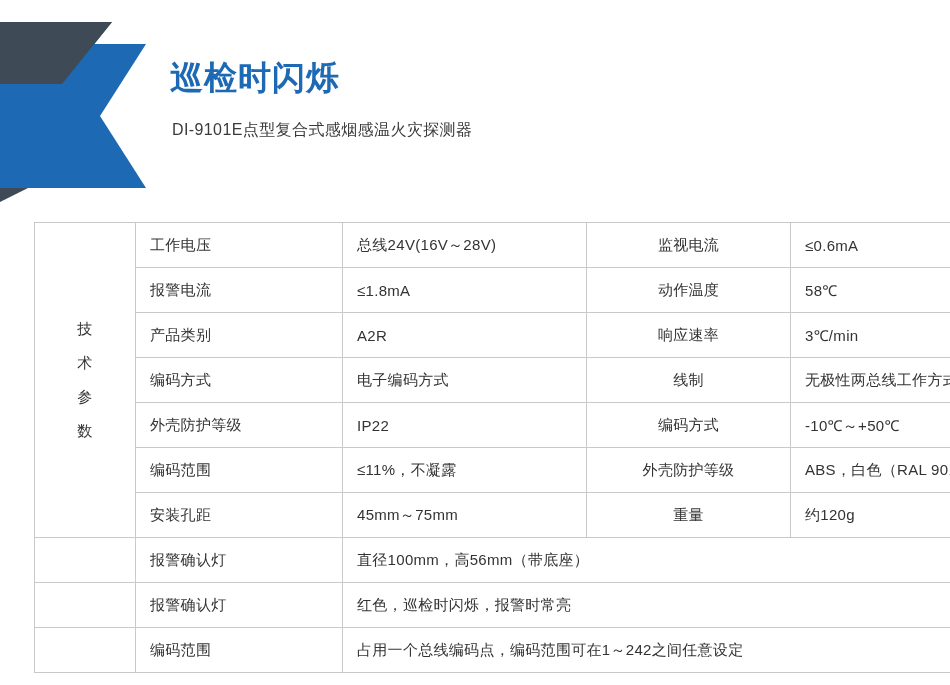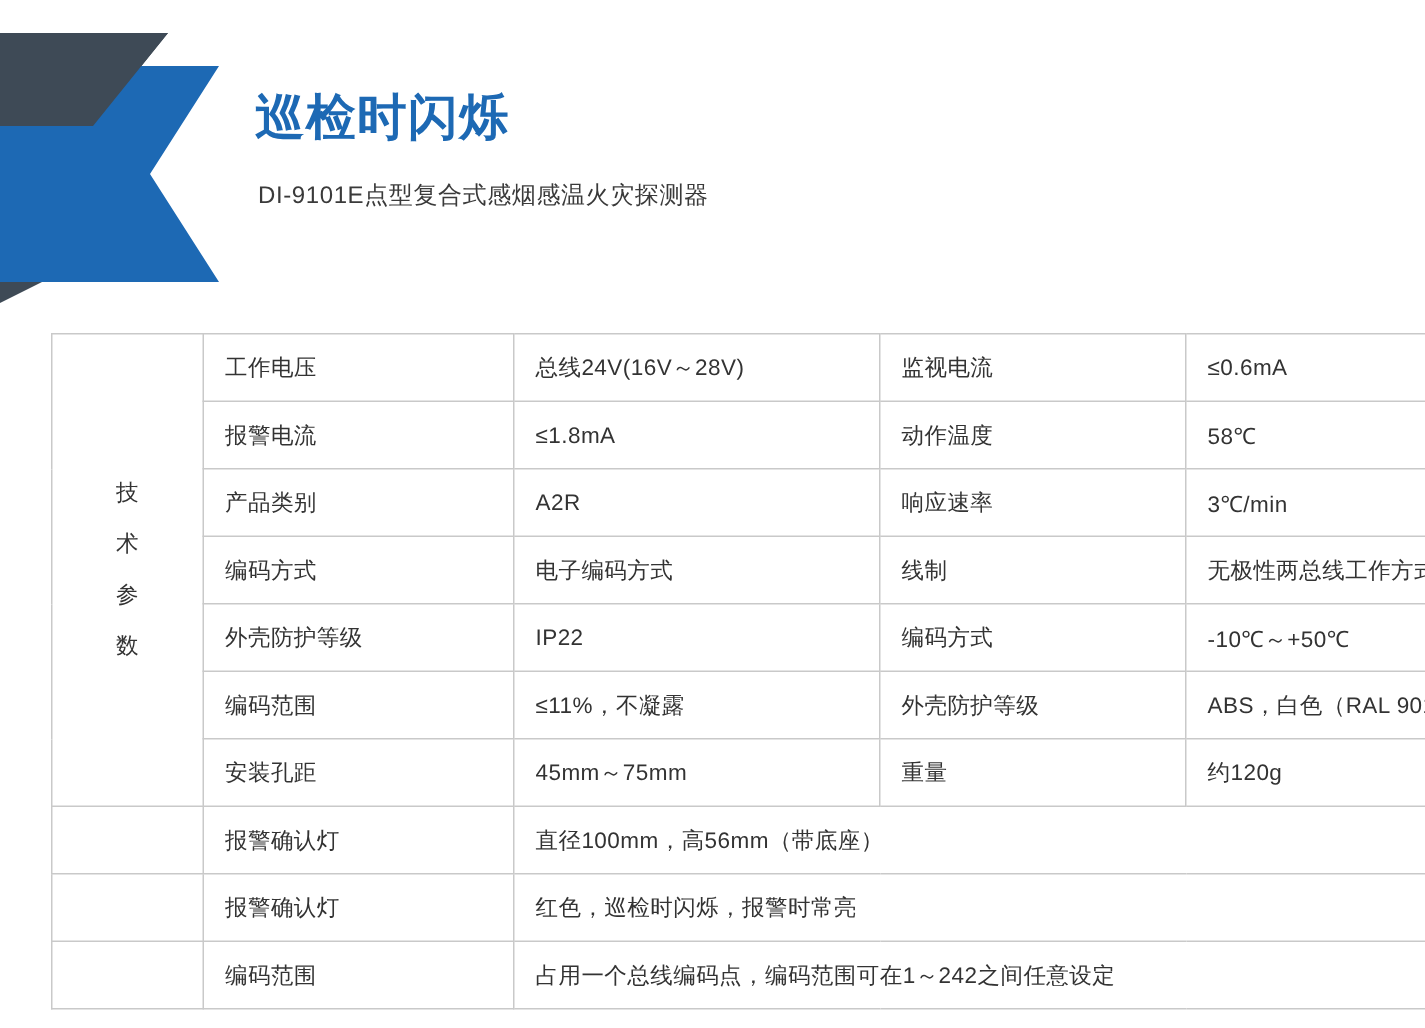--- a/index.html
+++ b/index.html
@@ -71,21 +71,21 @@
     width: 72px;
     text-align: center;
     color: #e2911b;
     font-size: 16px;
     letter-spacing: 2px;
     line-height: 34px;
     padding: 0;
   }
   td.k { width: 178px; }
   td.v1 { width: 215px; margin-left: 24px; }
-  td.k2 { width: 175px; }
+  td.k2 { width: 175px; text-align: center; }
   td.v2 { width: 240px; }
   .side-label span { display: block; }
 </style>
 </head>
 <body>
 
 <div class="banner">
   <svg width="160" height="180" viewBox="0 0 160 180" xmlns="http://www.w3.org/2000/svg">
     <polygon points="0,0 112,0 62,62 112,124 0,180" fill="#3e4a56"></polygon>
     <polygon points="0,22 146,22 100,94 146,166 0,166" fill="#1d69b4"></polygon>

